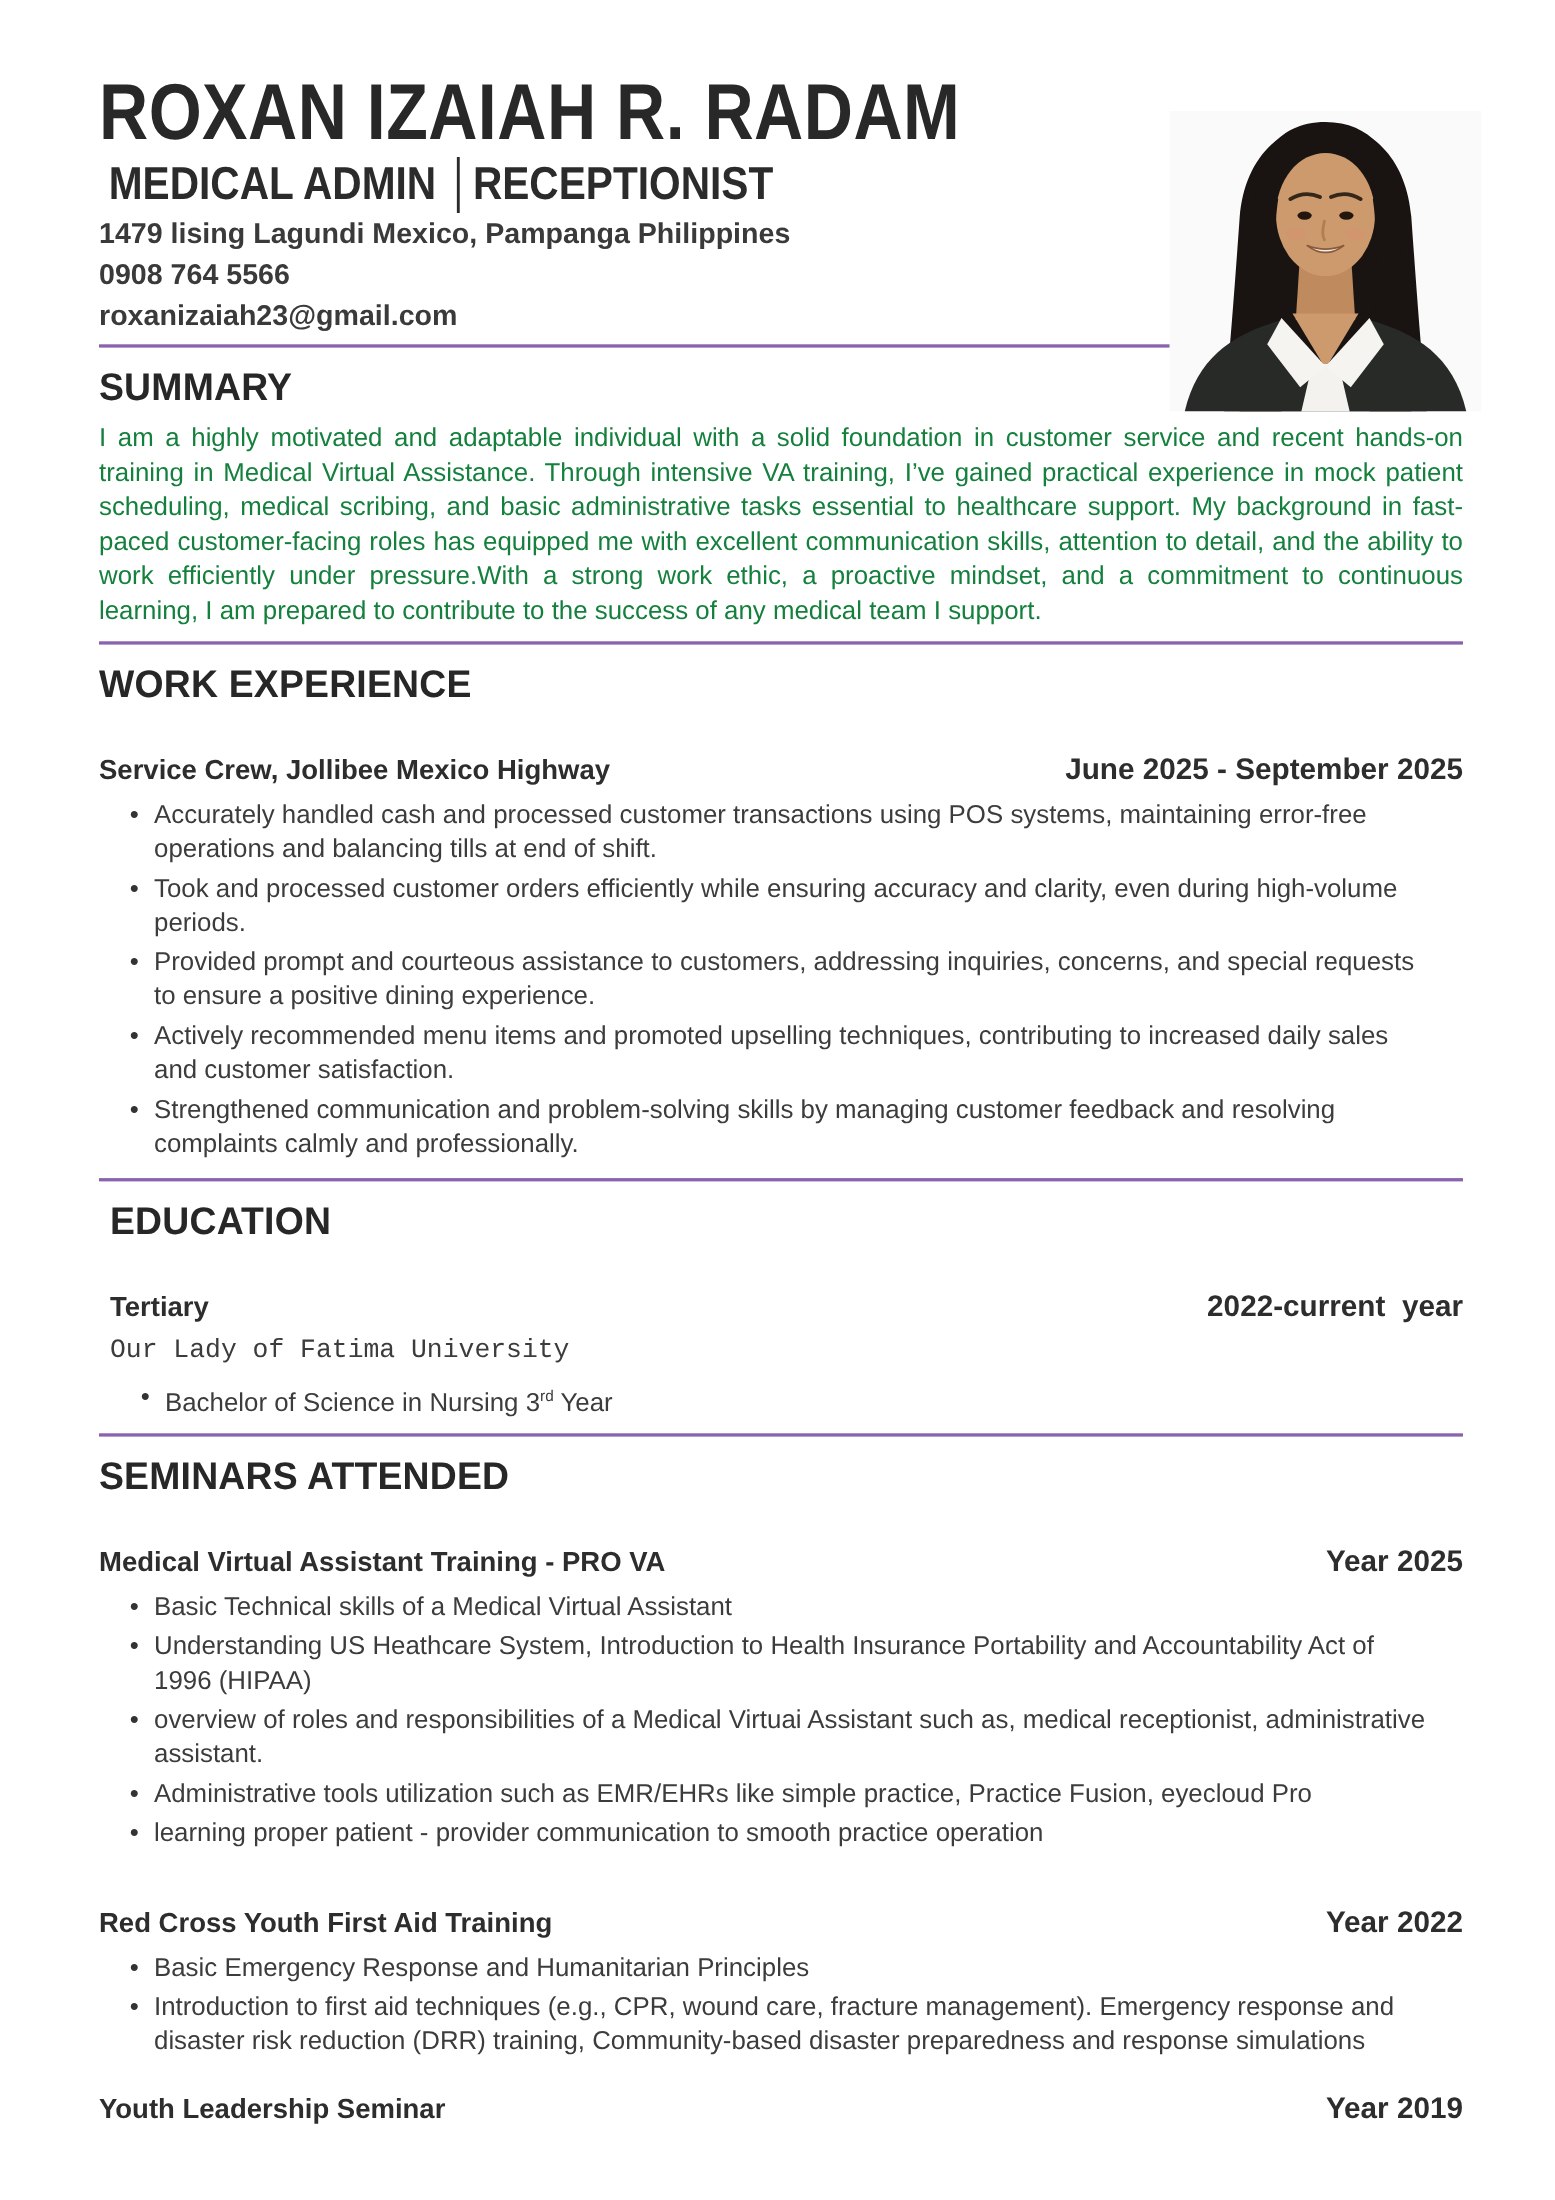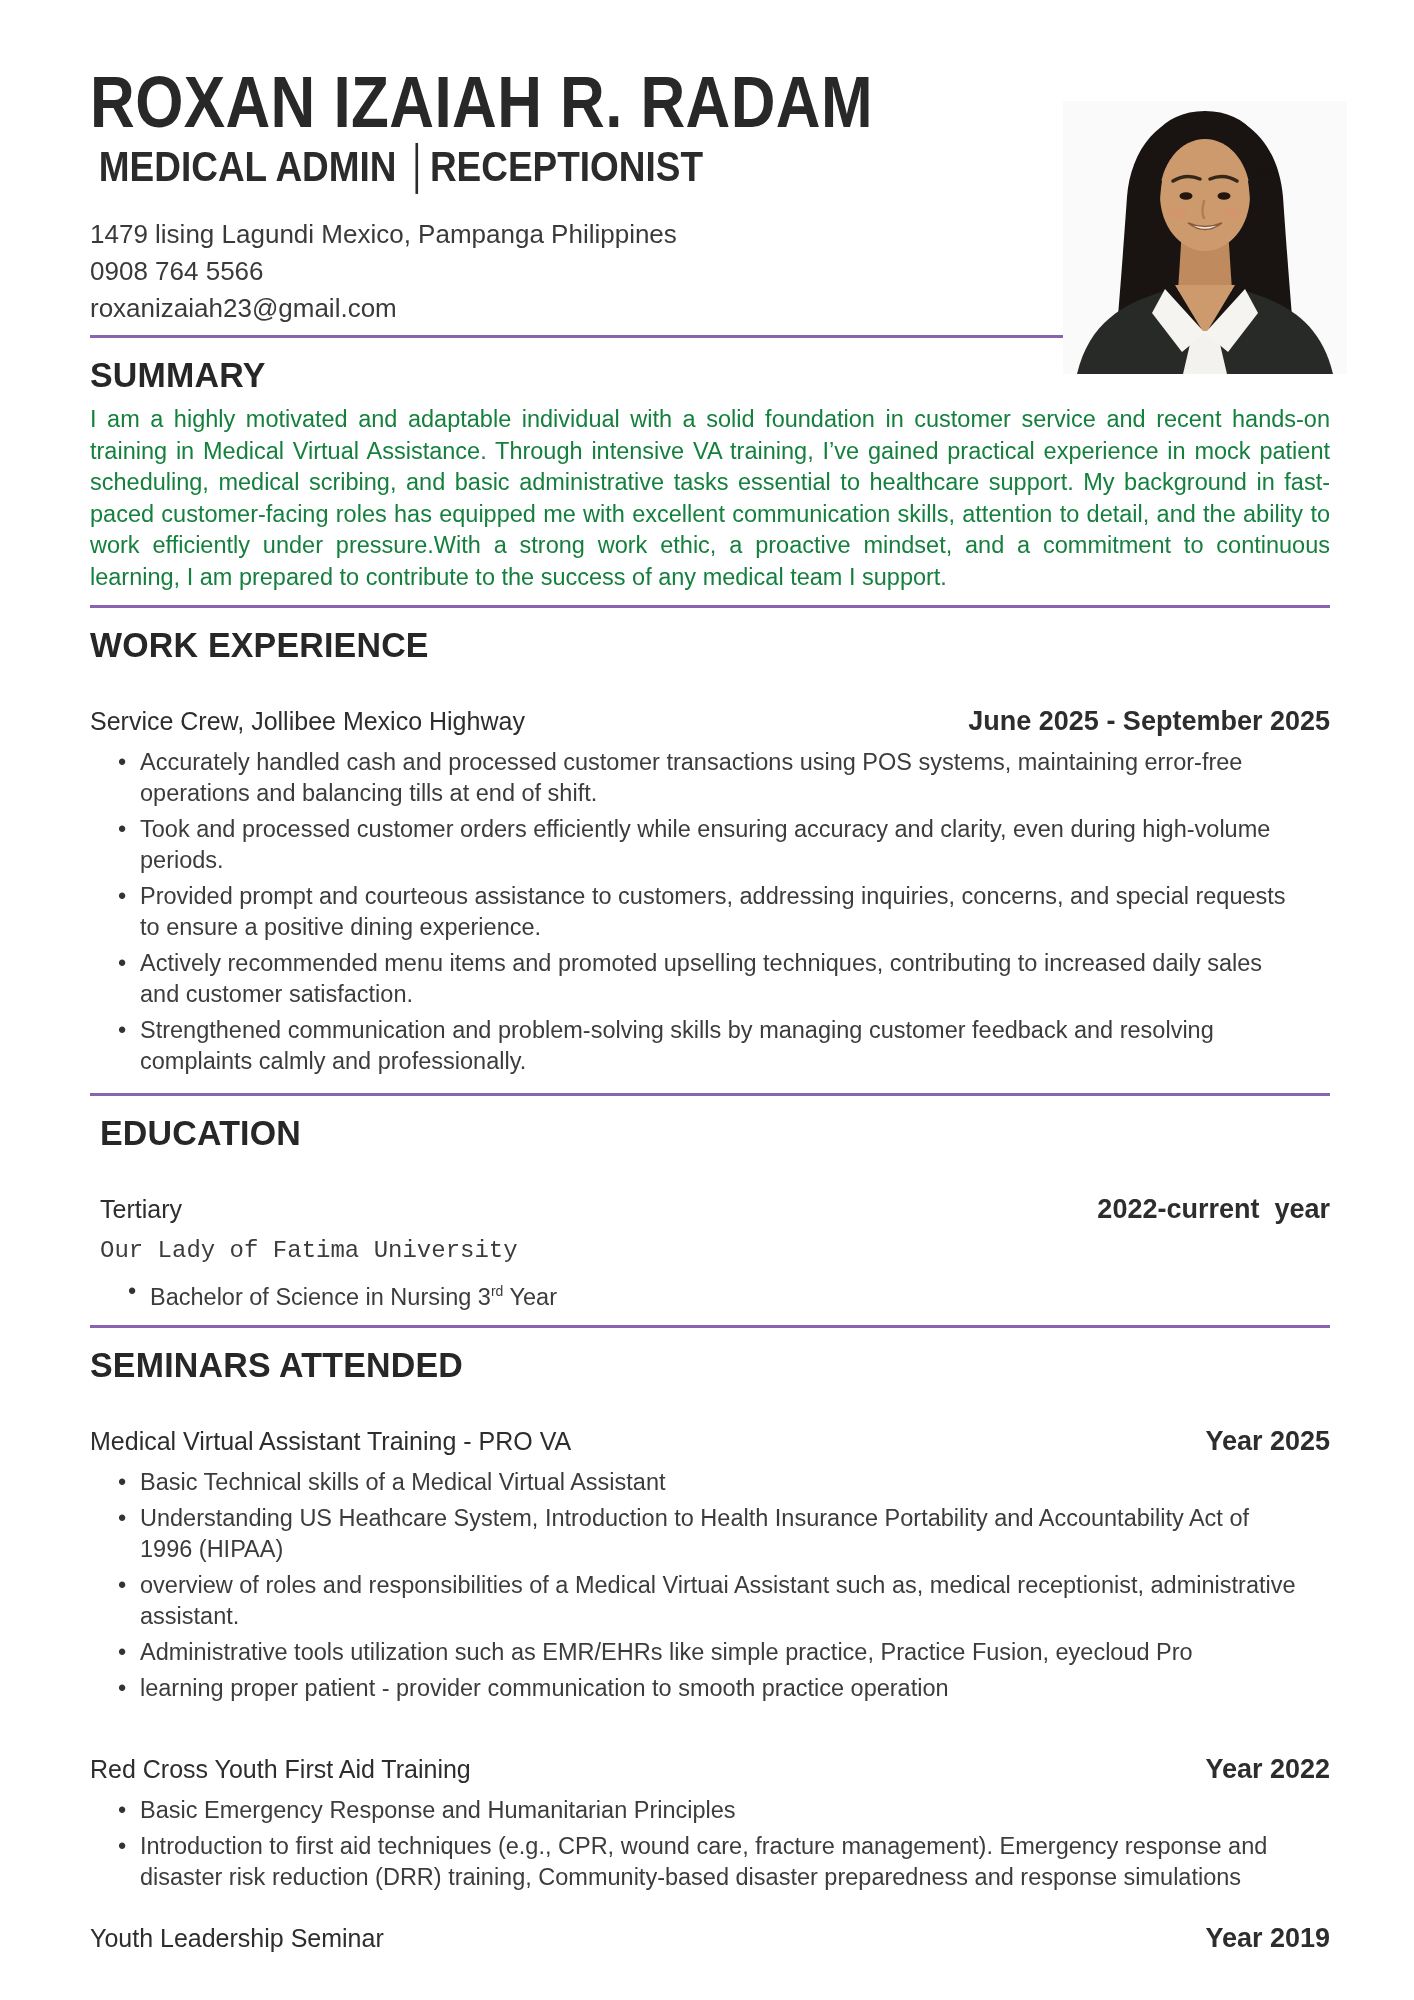--- a/index.html
+++ b/index.html
@@ -20,21 +20,21 @@
     color:#282828; white-space:nowrap;
     transform:scaleX(0.86); transform-origin:0 50%;
     letter-spacing:0.5px;
   }
   .job-subtitle {
     margin-top:4px; padding-left:10px;
     font-size:42px; line-height:46px; font-weight:bold;
     color:#2b2b2b; white-space:pre;
     transform:scaleX(0.88); transform-origin:0 50%;
   }
-  .contact { margin-top:26px; font-size:26px; line-height:37px; color:#3a3a3a; }
+  .contact { margin-top:4px; font-size:26px; line-height:37px; color:#3a3a3a;font-weight:bold; }
   .contact div { white-space:pre; }
 
   .photo {
     position:absolute; left:1063px; top:37px;
     width:284px; height:273px;
   }
   .photo svg { display:block; width:100%; height:100%; }
 
   
   .rule {
@@ -58,21 +58,21 @@
   .summary-body {
     margin:8px 0 0 0;
     font-size:23.5px; line-height:31.5px;
     text-align:justify; color:#15803d;
   }
 
   .entry-row {
     display:flex; justify-content:space-between; align-items:baseline;
     margin-top:16px;
   }
-  .entry-title { font-size:25px; font-weight:normal; color:#2d2d2d; white-space:pre; }
+  .entry-title { font-size:25px; font-weight:bold; color:#2d2d2d; white-space:pre; }
   .entry-date  { font-size:27px; font-weight:bold; color:#2d2d2d; white-space:pre;margin-top:24px; }
 
   ul.bullets { list-style:none; margin:10px 0 0 0; padding:0 0 0 26px; }
   ul.bullets li {
     position:relative; padding-left:24px; margin-bottom:5px;
     font-size:23.5px; line-height:31px; color:#3c3c3c;
     white-space:pre-wrap; max-width:1160px;
   }
   ul.bullets li::before {
     content:"\2022"; position:absolute; left:2px; top:0;

